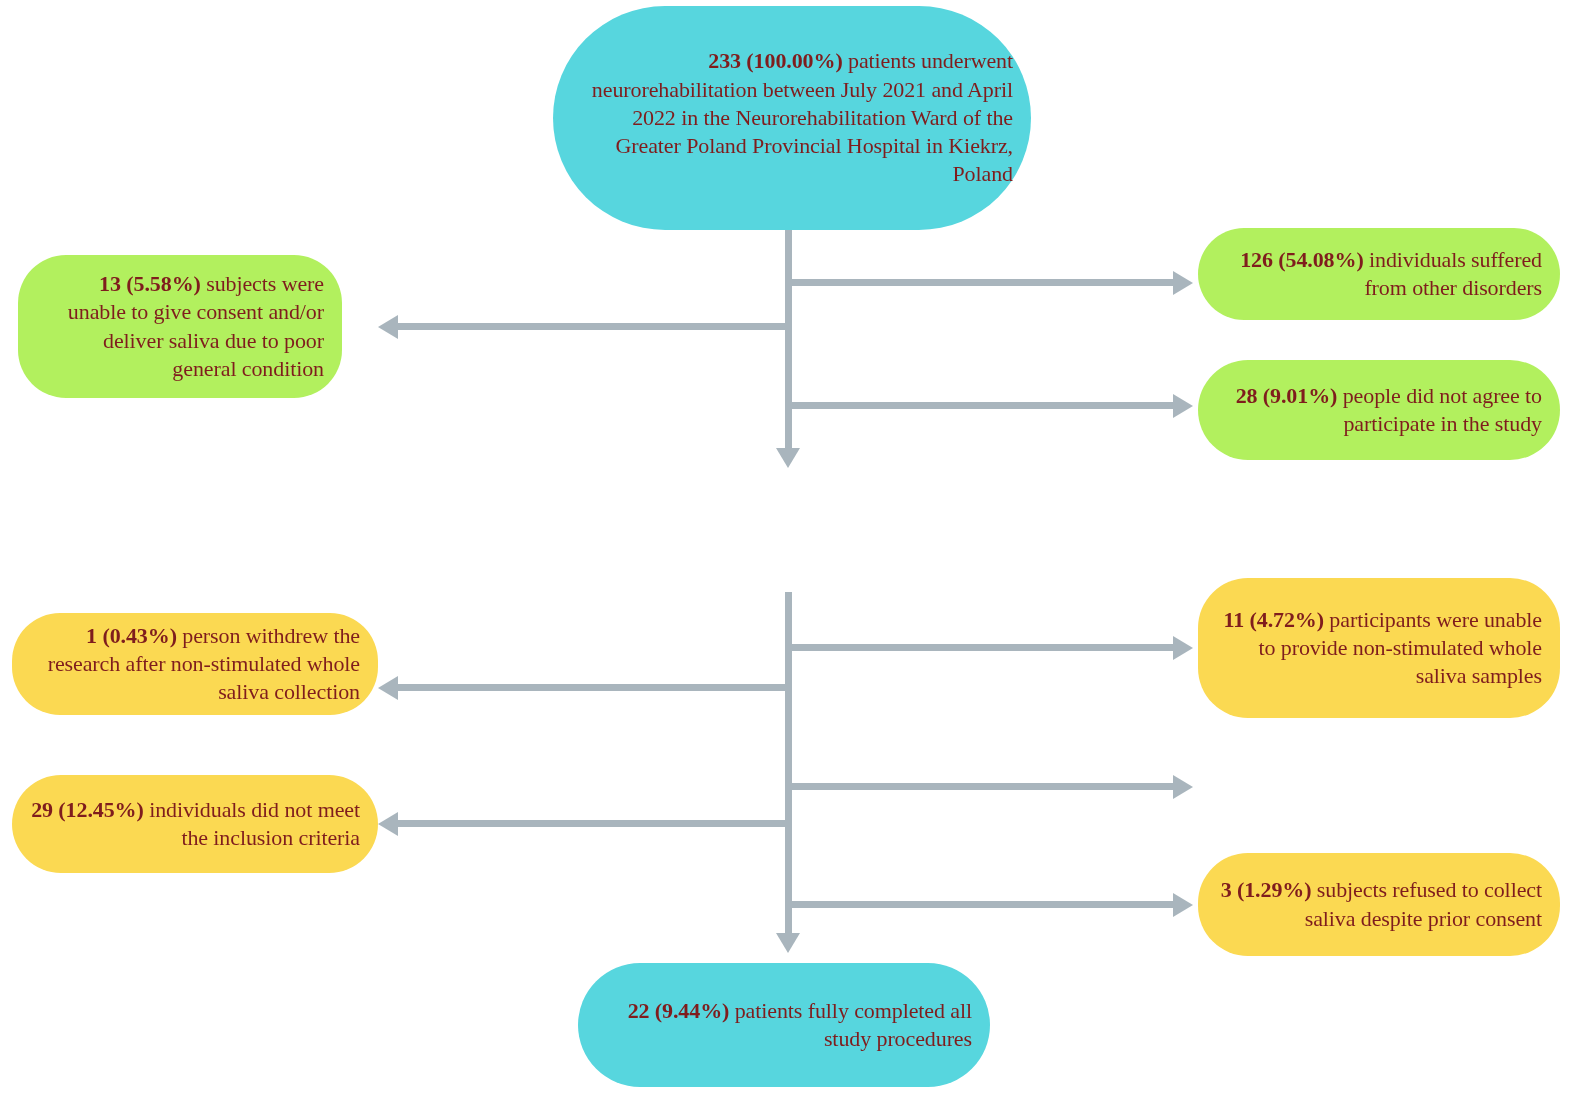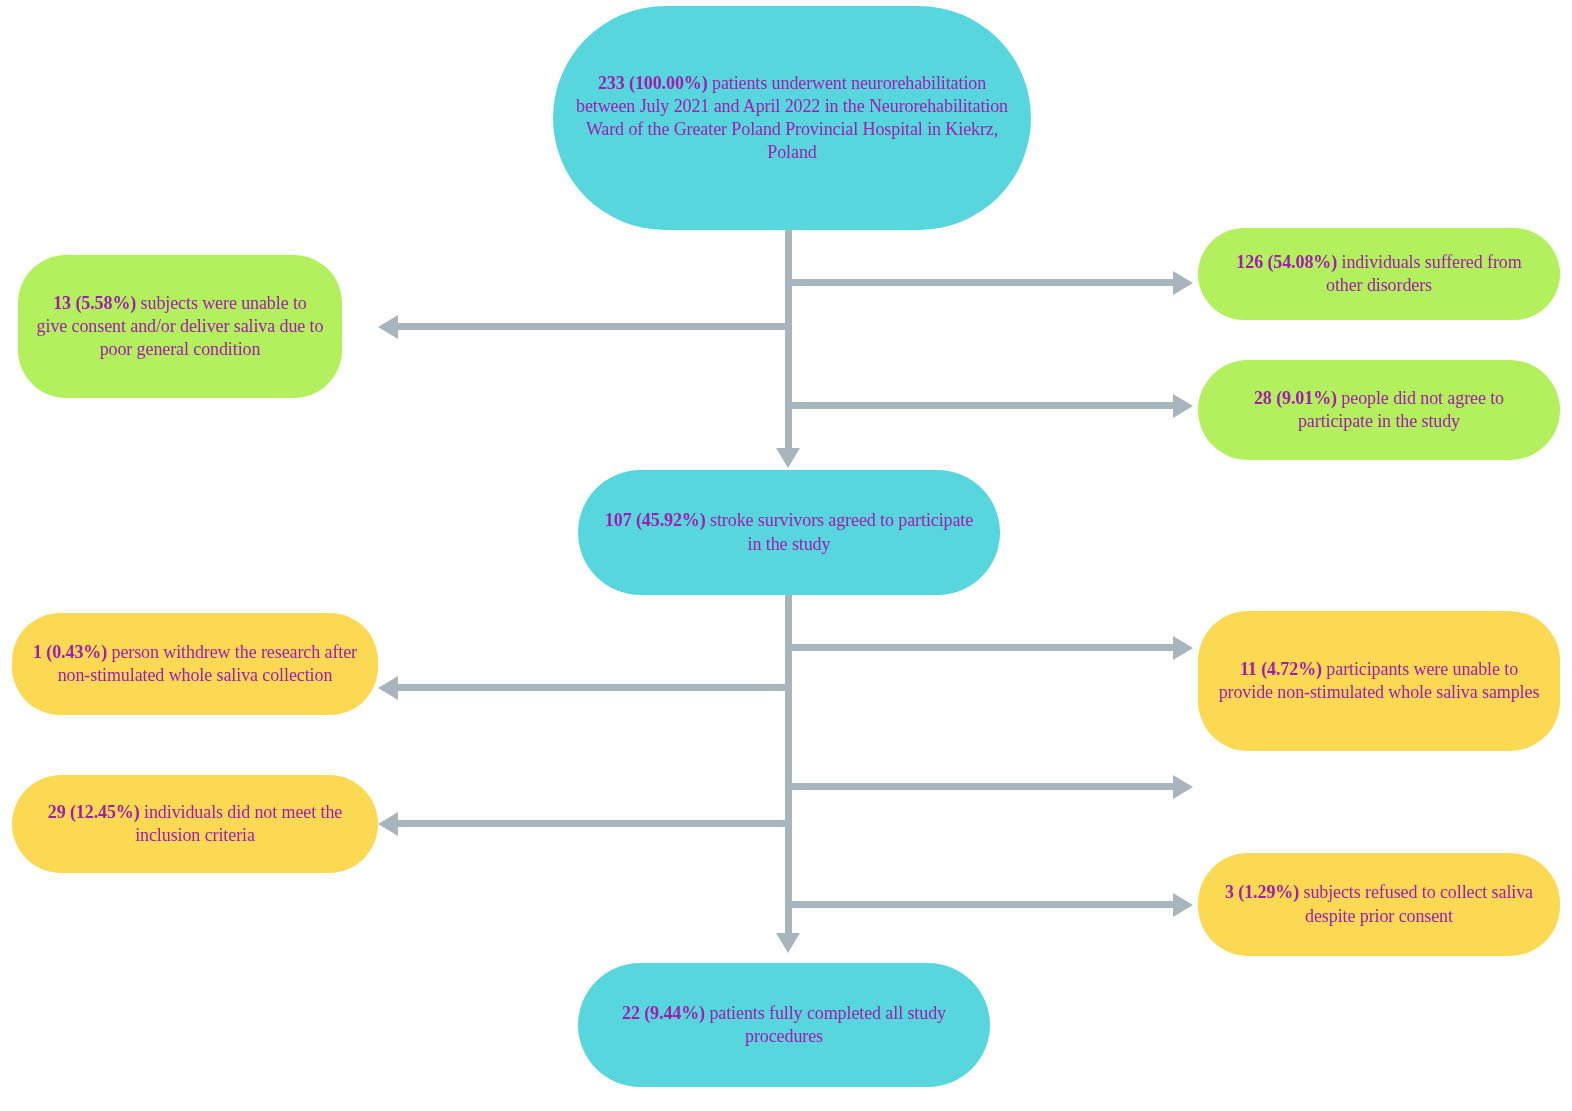--- a/index.html
+++ b/index.html
@@ -14,23 +14,23 @@
     background: #ffffff;
     overflow: hidden;
     font-family: "Liberation Serif", "DejaVu Serif", serif;
   }
   .node {
     position: absolute;
     box-sizing: border-box;
     display: flex;
     align-items: center;
     justify-content: center;
-    text-align: center;
-    color: #a21caf;
-    font-size: 18px;
+    text-align: right;
+    color: #7f1d1d;
+    font-size: 22px;
     line-height: 1.285;
     padding: 4px 18px;
     letter-spacing: -0.1px;
   }
   .node .txt { display: block; width: 100%; }
   .node b { font-weight: bold; }
   .cyan   { background: #57D6DE; }
   .green  { background: #B2F05E; }
   .yellow { background: #FBD952; }
 
@@ -113,39 +113,34 @@
       <b>126 (54.08%)</b><span> individuals suffered from other disorders</span>
     </span>
   </div>
 
   <div class="node green" style="left:1198px; top:360px; width:362px; height:100px; border-radius:50px;">
     <span class="txt">
       <b>28 (9.01%)</b><span> people did not agree to participate in the study</span>
     </span>
   </div>
 
-  <div class="node cyan" style="left:578px; top:470px; width:422px; height:125px; border-radius:63px;">
-    <span class="txt">
-      <b>107 (45.92%)</b><span> stroke survivors agreed to participate in the study</span>
-    </span>
-  </div>
 
   <div class="node yellow" style="left:12px; top:613px; width:366px; height:102px; border-radius:48px;">
     <span class="txt">
       <b>1 (0.43%)</b><span> person withdrew the research after non-stimulated whole saliva collection</span>
     </span>
   </div>
 
   <div class="node yellow" style="left:12px; top:775px; width:366px; height:98px; border-radius:49px;">
     <span class="txt">
       <b>29 (12.45%)</b><span> individuals did not meet the inclusion criteria</span>
     </span>
   </div>
 
-  <div class="node yellow" style="left:1198px; top:578px; width:362px; height:140px; border-radius:50px;margin-top:33px;">
+  <div class="node yellow" style="left:1198px; top:578px; width:362px; height:140px; border-radius:50px;">
     <span class="txt">
       <b>11 (4.72%)</b><span> participants were unable to provide non-stimulated whole saliva samples</span>
     </span>
   </div>
 
 
   <div class="node yellow" style="left:1198px; top:853px; width:362px; height:103px; border-radius:50px;">
     <span class="txt">
       <b>3 (1.29%)</b><span> subjects refused to collect saliva despite prior consent</span>
     </span>

